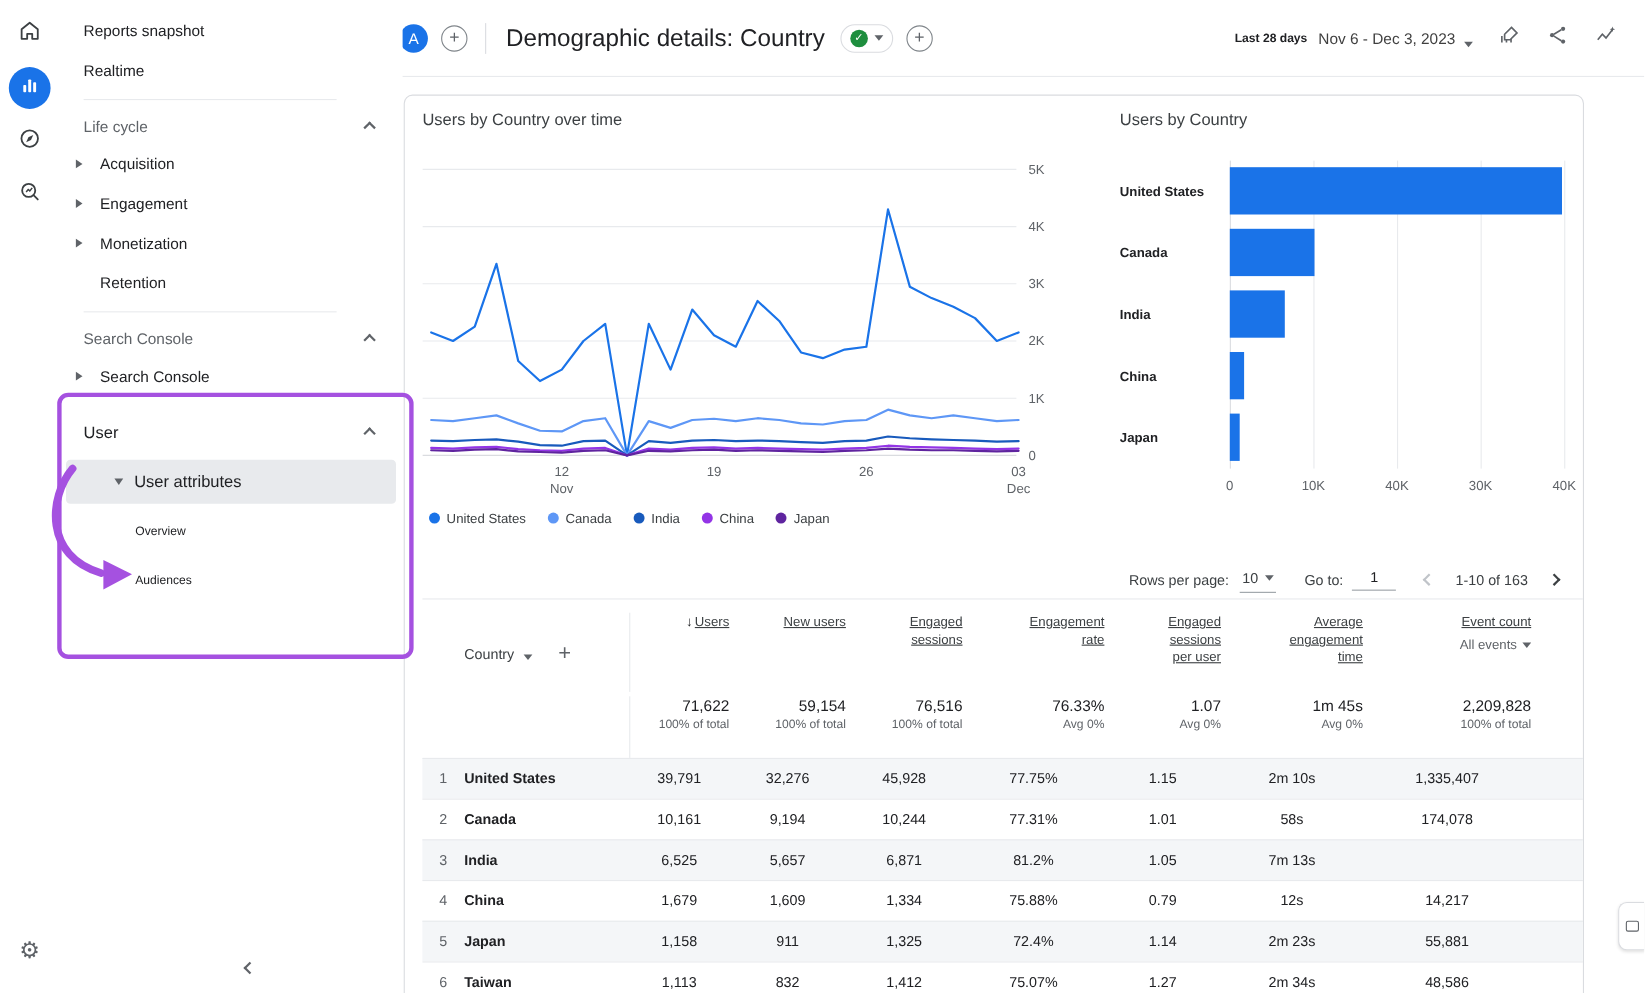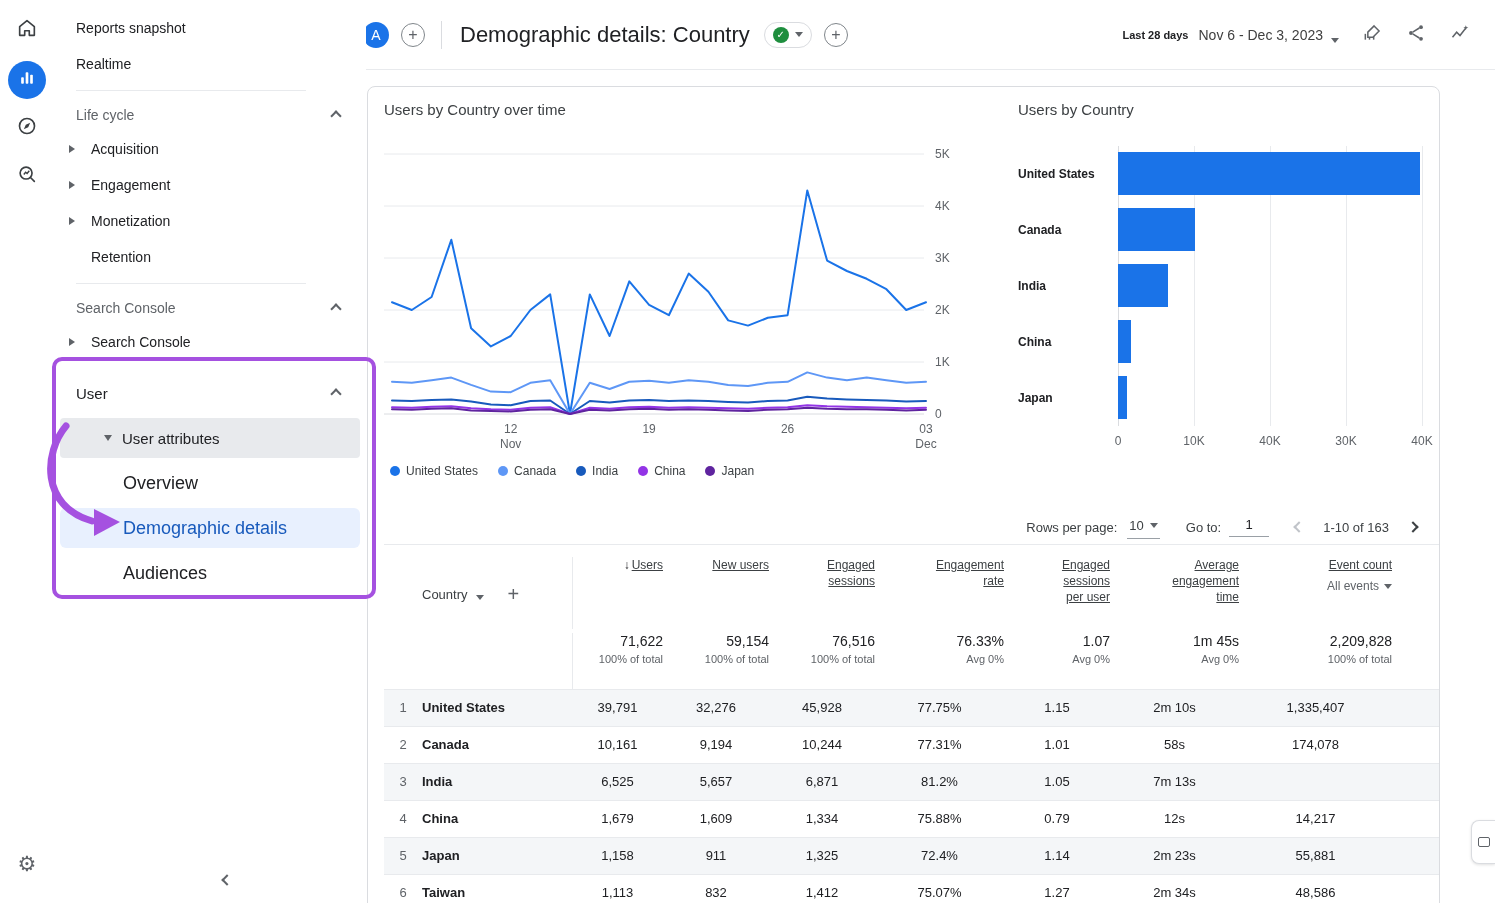--- a/index.html
+++ b/index.html
@@ -20,21 +20,21 @@
   .nav-head{position:relative;height:32px;display:flex;align-items:center;padding-left:20px;color:#5f6368;cursor:pointer}
   .sb-divider{border-top:1px solid #e8eaed;margin:8px 60px 8px 20px}
   .tri-right{position:absolute;left:13px;width:0;height:0;border-top:4.5px solid transparent;border-bottom:4.5px solid transparent;border-left:6px solid #5f6368}
   .tri-down{display:inline-block;width:0;height:0;border-left:4.5px solid transparent;border-right:4.5px solid transparent;border-top:6px solid #5f6368;margin-right:10px}
   .chev{display:inline-block;width:8px;height:8px;border-style:solid;border-width:2px 2px 0 0;border-color:#5f6368}
   .chev.up{transform:rotate(-45deg)}
   .chev.left{transform:rotate(-135deg)}
   .chev.right{transform:rotate(45deg)}
   .head-chev{position:absolute;right:26px;top:13px}
   .user-attr{height:40px;display:flex;align-items:center;padding-left:44px;margin:9px 6px 0 4px;background:#e8eaed;border-radius:4px;font-size:15px;font-weight:500;color:#202124;cursor:pointer}
-  .user-child{height:40px;display:flex;align-items:center;padding-left:63px;margin:5px 6px 0 4px;font-size:18px;color:#202124;border-radius:6px;cursor:pointer}
+  .user-child{height:40px;display:flex;align-items:center;padding-left:63px;margin:5px 6px 0 4px;font-size:11px;color:#202124;border-radius:6px;cursor:pointer}
   .user-child.active{background:#e8f0fe;color:#185abc;font-weight:500}
   .collapse-btn{position:absolute;left:215px;top:868px;width:24px;height:24px;display:flex;align-items:center;justify-content:center;cursor:pointer;z-index:6}
 
   
   .ann-box{position:absolute;left:52px;top:357px;width:324px;height:242px;border:4px solid #a551e0;border-radius:10px;z-index:15;pointer-events:none}
   .ann-arrow{position:absolute;left:36px;top:420px;width:130px;height:130px;z-index:16;pointer-events:none;overflow:visible}
 
   
   .main{position:absolute;left:351px;top:0;width:1144px;height:903px;background:#fff}
   .main-header{position:relative;height:70px;display:flex;align-items:center;padding:0 24px 0 12px;border-bottom:1px solid #e8eaed}
@@ -188,23 +188,20 @@
     <div class="nav-head">
       <span style="font-size:15px;color:#202124">User</span>
       <span class="chev up head-chev"></span>
     </div>
     <div class="user-attr">
         <span class="tri-down"></span>
         <span>User attributes</span>
       </div>
     <div class="user-child">
         <span>Overview</span>
-      </div>
-    <div class="user-child active">
-        <span>Demographic details</span>
       </div>
     <div class="user-child">
         <span>Audiences</span>
       </div>
   </div>
 
   <div class="collapse-btn">
       <span class="chev left"></span>
     </div>
 

